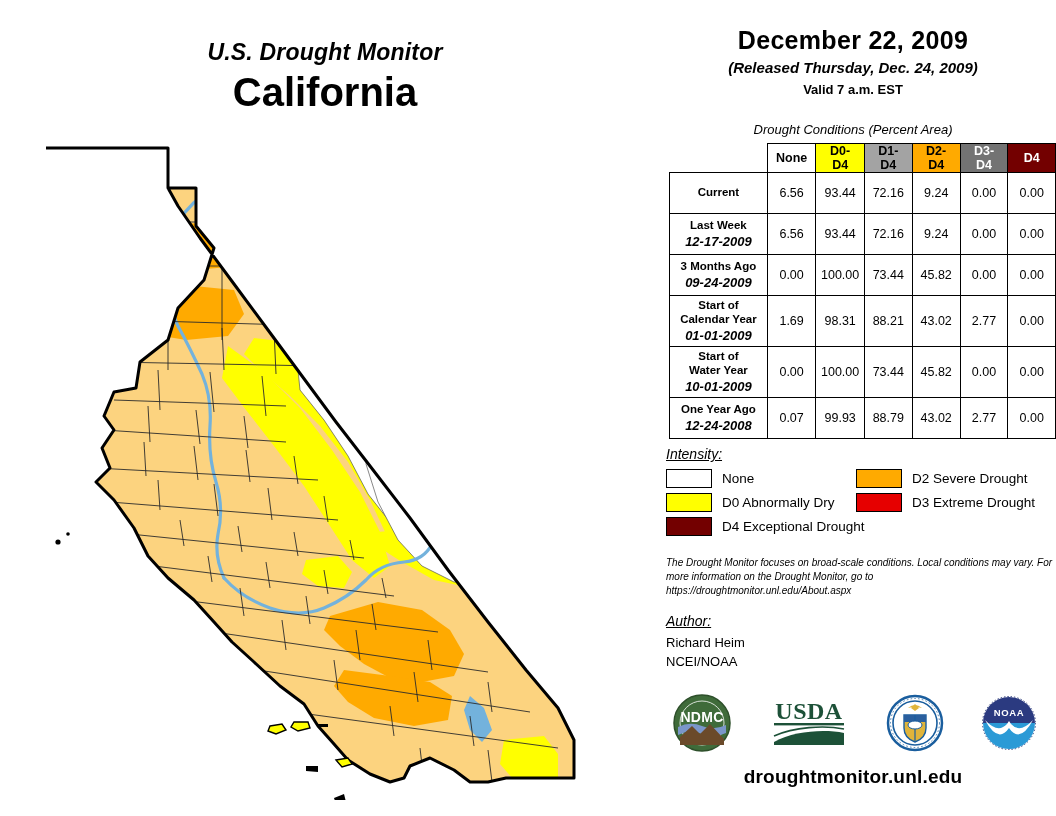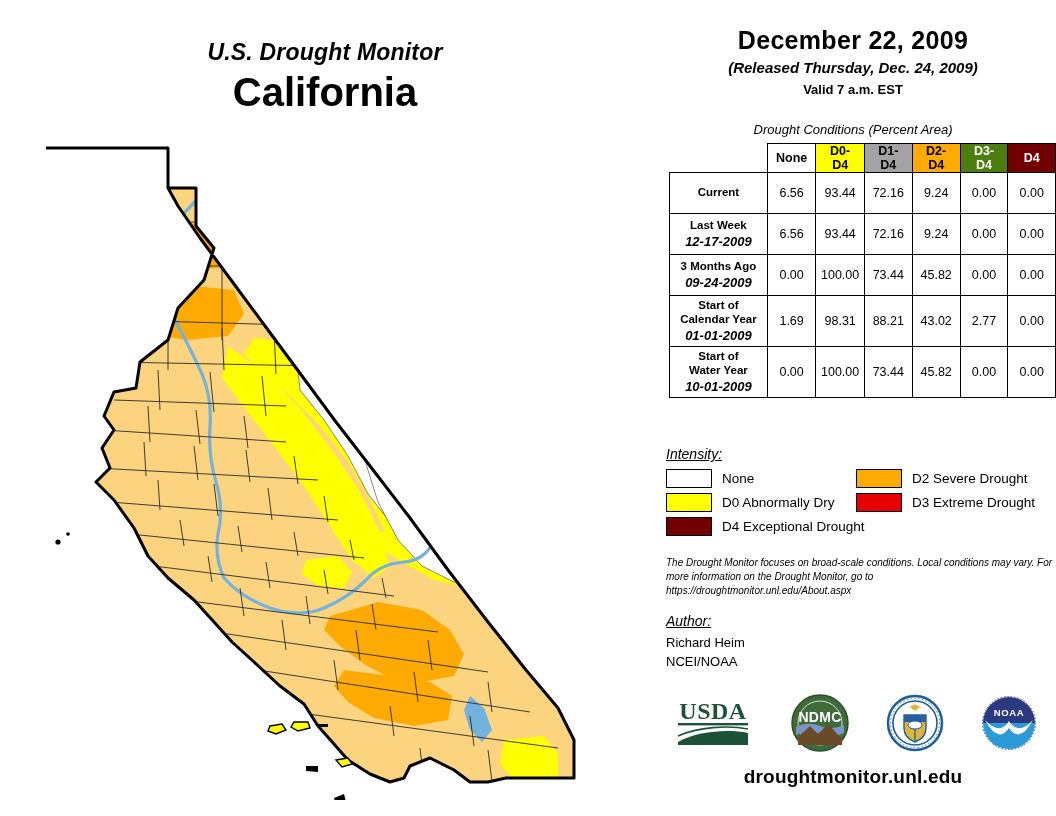--- a/index.html
+++ b/index.html
@@ -377,21 +377,21 @@
   <div id="table-caption">Drought Conditions (Percent Area)</div>
 
   <table id="cond-table">
     <thead>
       <tr>
         <th class="corner"></th>
       <th style="background: rgb(255, 255, 255); color: rgb(0, 0, 0);">None</th>
           <th style="background: rgb(255, 255, 0); color: rgb(0, 0, 0);">D0-D4</th>
           <th style="background: #a3a3a3; color: rgb(0, 0, 0);">D1-D4</th>
           <th style="background: rgb(255, 170, 0); color: rgb(0, 0, 0);">D2-D4</th>
-          <th style="background: #4d7c0f; color: rgb(255, 255, 255);">D3-D4</th>
+          <th style="background: #737373; color: rgb(255, 255, 255);">D3-D4</th>
           <th style="background: rgb(115, 0, 0); color: rgb(255, 255, 255);">D4</th>
         </tr>
     </thead>
     <tbody>
         <tr>
           <th>
             <div>Current</div>
           </th>
           <td>6.56</td>
           <td>93.44</td>
@@ -441,20 +441,32 @@
           <th>
             <div>Start of</div>
             <div>Water Year</div>
             <span class="sub">10-01-2009</span>
           </th>
           <td>0.00</td>
           <td>100.00</td>
           <td>73.44</td>
           <td>45.82</td>
           <td>0.00</td>
+          <td>0.00</td>
+        </tr>
+        <tr>
+          <th>
+            <div>One Year Ago</div>
+            <span class="sub">12-24-2008</span>
+          </th>
+          <td>0.07</td>
+          <td>99.93</td>
+          <td>88.79</td>
+          <td>43.02</td>
+          <td>2.77</td>
           <td>0.00</td>
         </tr>
       </tbody>
   </table>
 
   <div id="intensity-head">Intensity:</div>
   <div id="legend">
       <div class="legend-item">
         <span class="swatch" style="background: rgb(255, 255, 255);"></span>
         <span class="legend-label">None</span>
@@ -481,36 +493,36 @@
 
   <div id="author-head">Author:</div>
   <div id="author-lines">
     <div>Richard Heim</div>
     <div>NCEI/NOAA</div>
   </div>
 
   <div id="logos">
 
     <div class="logo">
-      <svg width="82" height="56" viewBox="0 0 82 56" xmlns="http://www.w3.org/2000/svg">
-        <text x="41" y="24" text-anchor="middle" font-family="Liberation Serif, serif" font-size="24" font-weight="bold" fill="#1d5138" letter-spacing="0.5">USDA</text>
-        <rect x="6" y="28" width="70" height="2.4" fill="#1d5138"></rect>
-        <path d="M6,47 C26,36 56,34 76,38 L76,50 L6,50 Z" fill="#1d5138"></path>
-        <path d="M6,41 C26,32 56,30 76,34" stroke="#1d5138" stroke-width="1.6" fill="none"></path>
-      </svg>
-    </div>
-
-    <div class="logo">
       <svg width="60" height="60" viewBox="0 0 60 60" xmlns="http://www.w3.org/2000/svg">
         <circle cx="30" cy="30" r="28" fill="#3f6b3a"></circle>
         <circle cx="30" cy="30" r="28" fill="none" stroke="#2d4f2a" stroke-width="1.5"></circle>
         <circle cx="30" cy="30" r="22" fill="#3f6b3a" stroke="#ffffff" stroke-width="0.8"></circle>
         <path d="M6,34 Q18,28 30,33 Q42,38 54,32 L54,40 Q42,46 30,41 Q18,36 6,42 Z" fill="#7a96c9"></path>
         <path d="M8,44 L20,33 L28,41 L38,31 L52,46 L52,52 L8,52 Z" fill="#6b4a2a"></path>
         <text x="30" y="29" text-anchor="middle" font-family="Liberation Sans, sans-serif" font-size="14" font-weight="bold" fill="#ffffff" letter-spacing="0.3">NDMC</text>
+      </svg>
+    </div>
+
+    <div class="logo">
+      <svg width="82" height="56" viewBox="0 0 82 56" xmlns="http://www.w3.org/2000/svg">
+        <text x="41" y="24" text-anchor="middle" font-family="Liberation Serif, serif" font-size="24" font-weight="bold" fill="#1d5138" letter-spacing="0.5">USDA</text>
+        <rect x="6" y="28" width="70" height="2.4" fill="#1d5138"></rect>
+        <path d="M6,47 C26,36 56,34 76,38 L76,50 L6,50 Z" fill="#1d5138"></path>
+        <path d="M6,41 C26,32 56,30 76,34" stroke="#1d5138" stroke-width="1.6" fill="none"></path>
       </svg>
     </div>
 
     <div class="logo">
       <svg width="58" height="58" viewBox="0 0 58 58" xmlns="http://www.w3.org/2000/svg">
         <circle cx="29" cy="29" r="27" fill="#ffffff" stroke="#1a5e9e" stroke-width="2.5"></circle>
         <circle cx="29" cy="29" r="22" fill="#ffffff" stroke="#1a5e9e" stroke-width="1.6"></circle>
         <circle cx="29" cy="29" r="24.5" fill="none" stroke="#1a5e9e" stroke-width="0.8" stroke-dasharray="1.6 2.2"></circle>
         <path d="M29,10 L33,14 L29,17 L25,14 Z" fill="#e0b43a"></path>
         <path d="M22,14 Q29,8 36,14 Q29,12 22,14 Z" fill="#e0b43a"></path>

